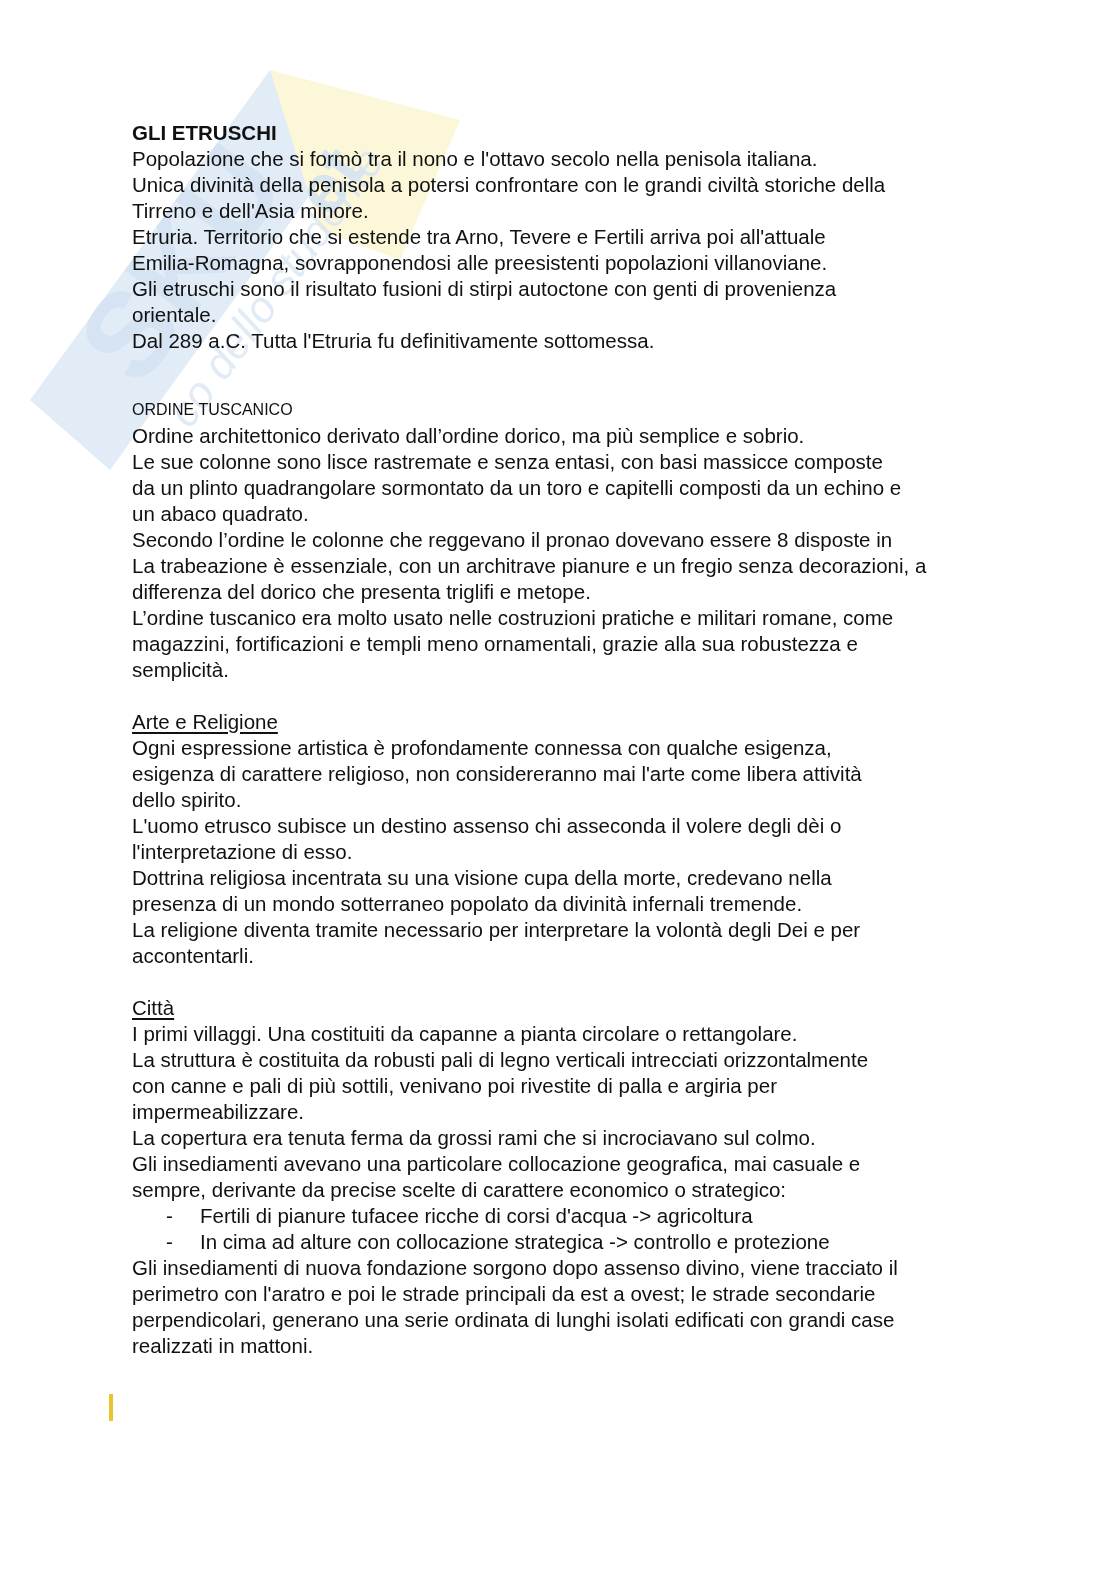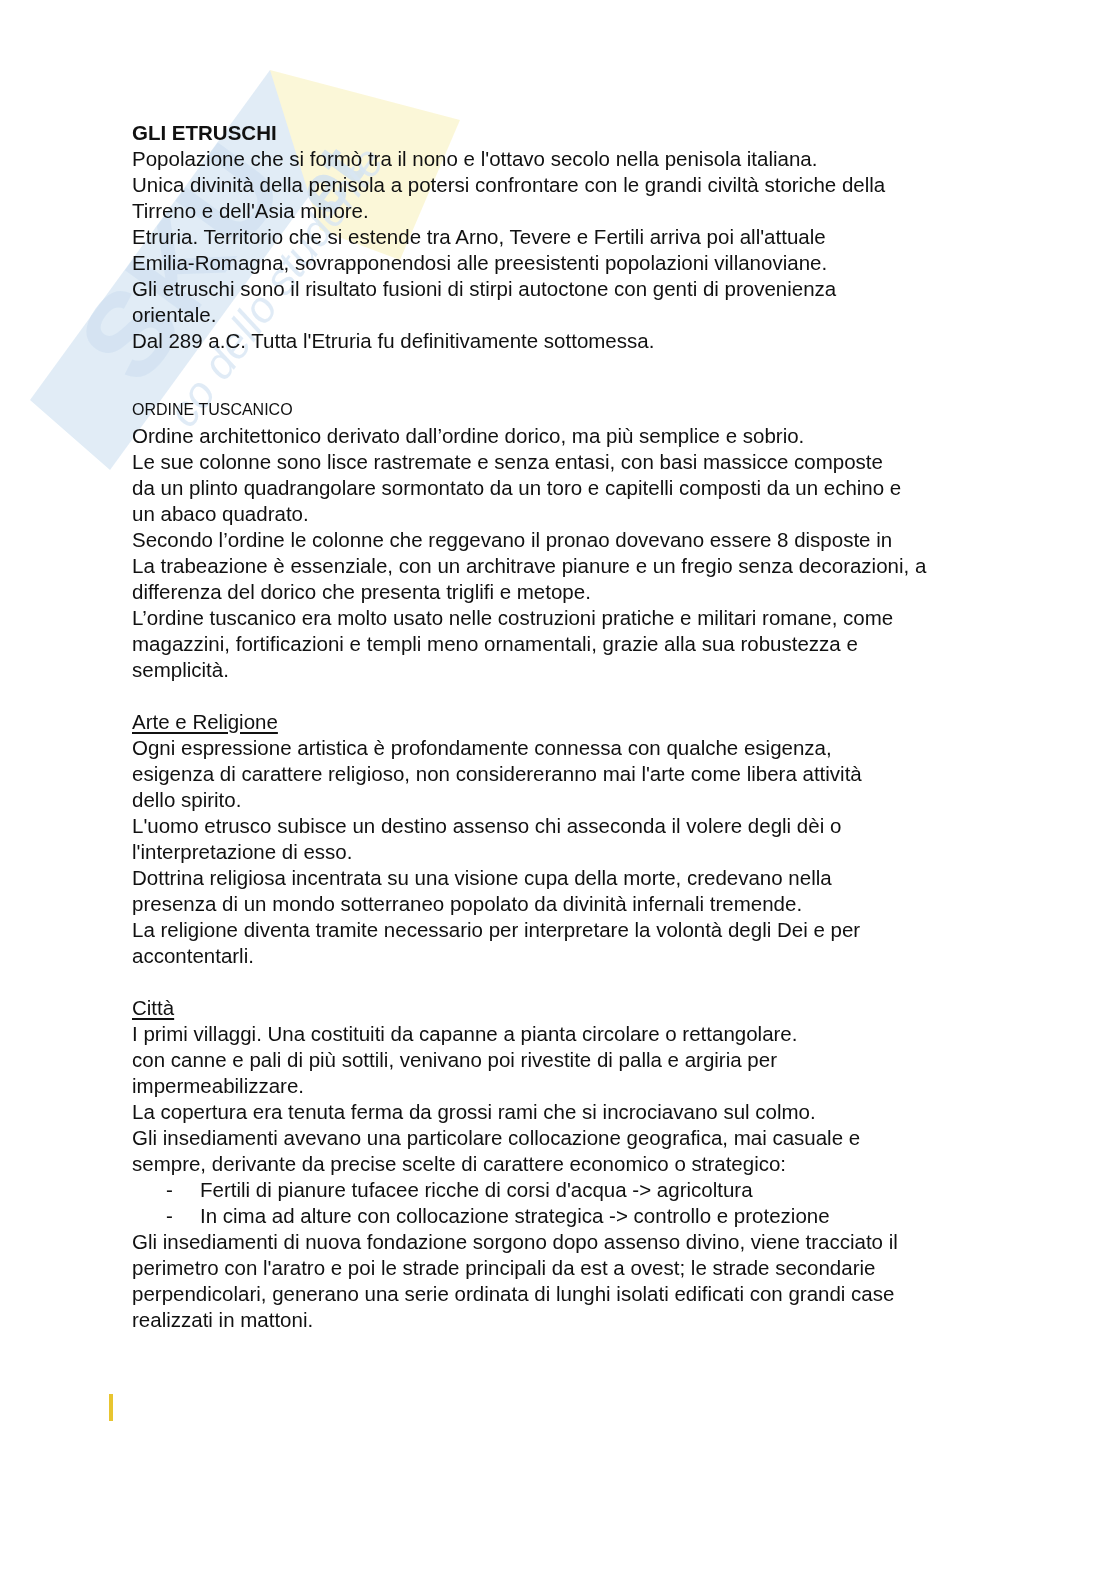--- a/index.html
+++ b/index.html
@@ -121,20 +121,21 @@
   <span class="line">l'interpretazione di esso.</span>
   <span class="line">Dottrina religiosa incentrata su una visione cupa della morte, credevano nella</span>
   <span class="line">presenza di un mondo sotterraneo popolato da divinità infernali tremende.</span>
   <span class="line">La religione diventa tramite necessario per interpretare la volontà degli Dei e per</span>
   <span class="line">accontentarli.</span>
 
   <span class="line blank"></span>
 
   <span class="line heading-underline">Città</span>
   <span class="line">I primi villaggi. Una costituiti da capanne a pianta circolare o rettangolare.</span>
+  <span class="line">La struttura è costituita da robusti pali di legno verticali intrecciati orizzontalmente</span>
   <span class="line">con canne e pali di più sottili, venivano poi rivestite di palla e argiria per</span>
   <span class="line">impermeabilizzare.</span>
   <span class="line">La copertura era tenuta ferma da grossi rami che si incrociavano sul colmo.</span>
   <span class="line">Gli insediamenti avevano una particolare collocazione geografica, mai casuale e</span>
   <span class="line">sempre, derivante da precise scelte di carattere economico o strategico:</span>
 
   <span class="line bullet">
     <span class="dash">-</span>
     <span>Fertili di pianure tufacee ricche di corsi d'acqua -&gt; agricoltura</span>
   </span>

